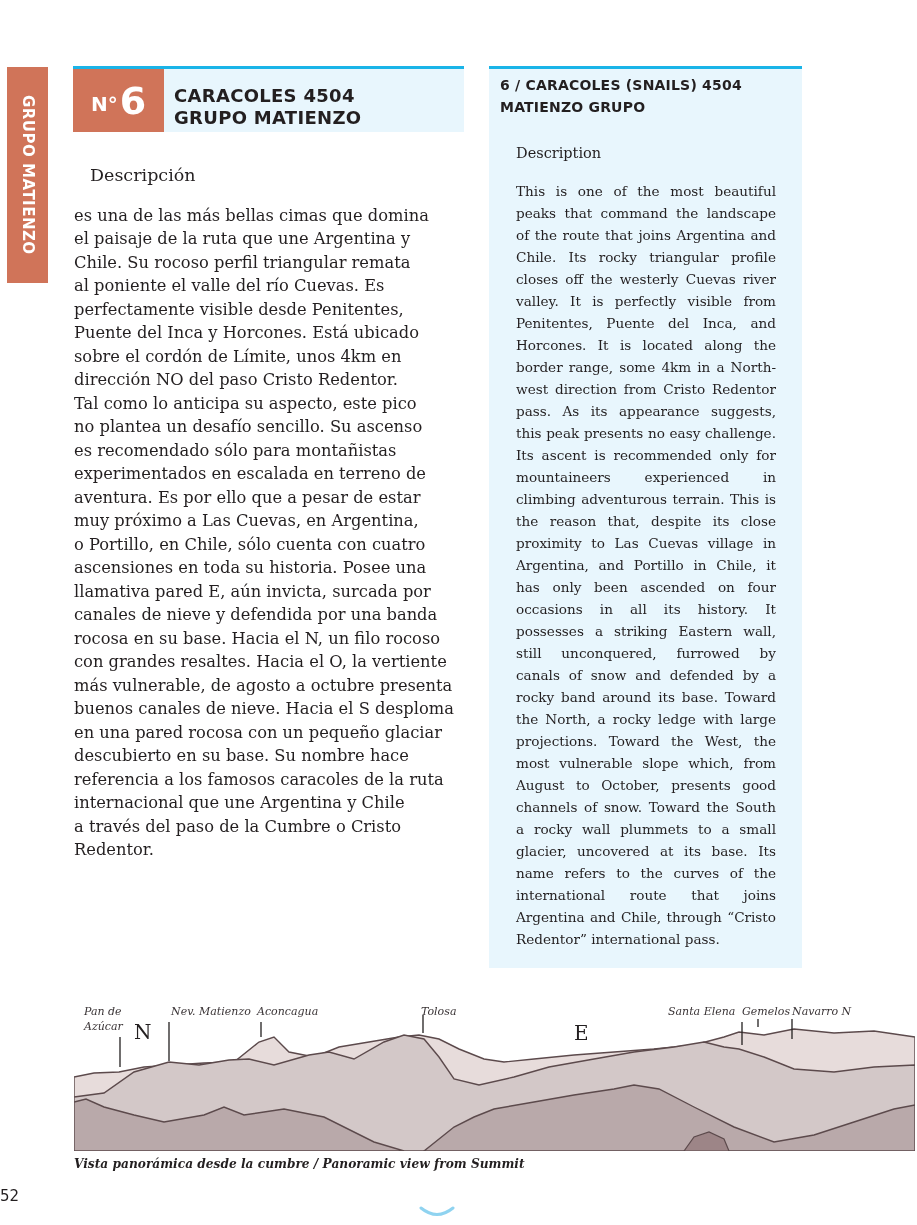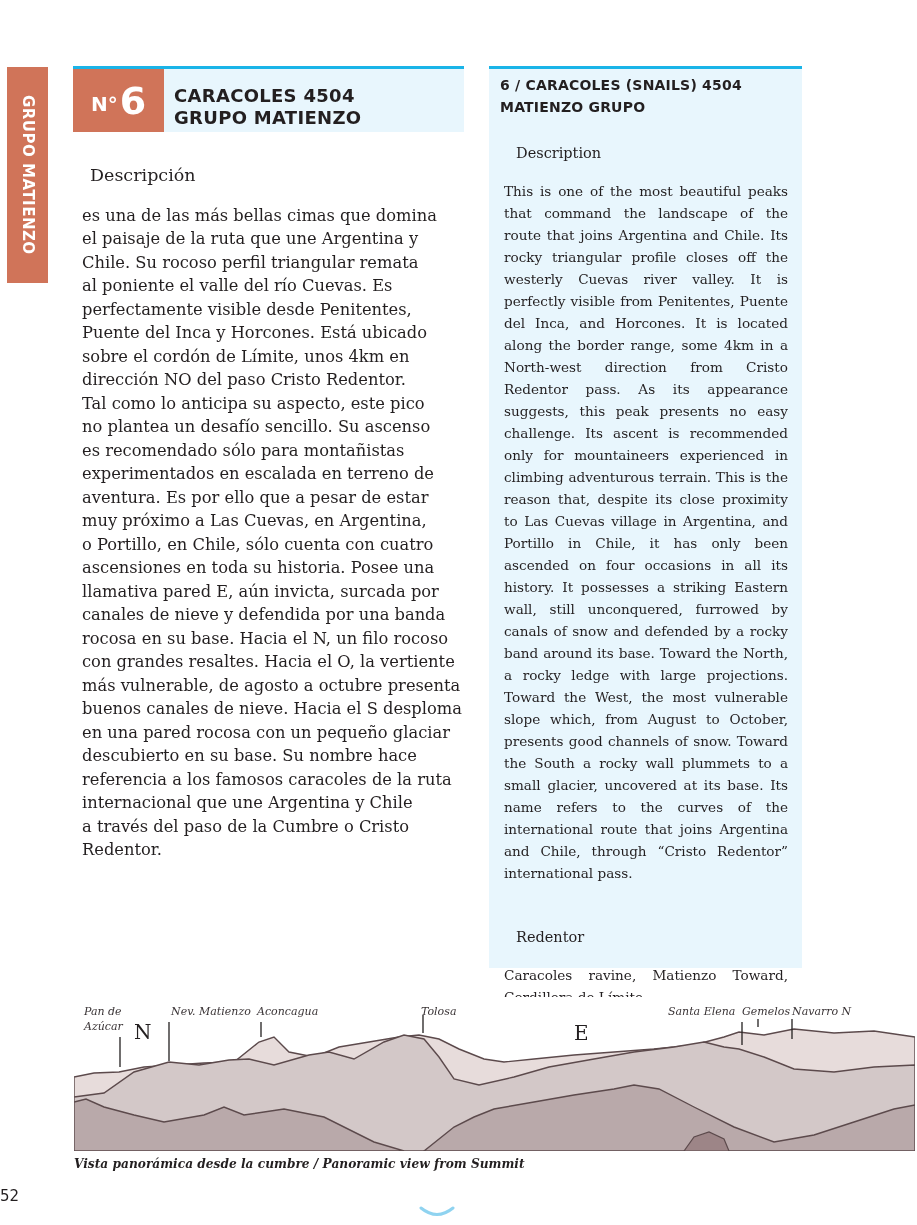--- a/index.html
+++ b/index.html
@@ -34,35 +34,35 @@
       padding: 16px 0 0 10px;
       font-family: "DejaVu Sans", sans-serif; font-weight: bold; font-size: 18px;
       line-height: 22px; letter-spacing: 0.3px; color: #231f20;
     }
     .col-es {
       position: absolute; left: 74px; top: 148px; width: 400px;
       font-size: 16.3px; line-height: 23.5px;
     }
     .col-es h3, .col-en h3 { margin: 16px; font-weight: normal; }
     .col-es h3 { font-size: 17.5px; }
-    .col-es p { margin: 8px; white-space: pre-line; }
+    .col-es p { margin: 0; white-space: pre-line; }
     .col-es .gap { height: 23px; }
     .col-en {
       position: absolute; left: 489px; top: 66px; width: 313px; height: 902px;
       background: #e8f6fd; border-top: 3px solid #1ab4e8; box-sizing: border-box;
       padding: 5px 10px 3px 11px;
     }
     .title-en {
       font-family: "DejaVu Sans", sans-serif; font-weight: bold; font-size: 14px;
       line-height: 22px; color: #231f20; letter-spacing: 0.2px;
     }
     .col-en .desc-block { margin-top: 24px; }
     .col-en h3 { font-size: 14.5px; line-height: 22px; }
     .col-en p {
-      margin: 4px; font-size: 13.6px; line-height: 22px; text-align: justify;
+      margin: 16px; font-size: 13.6px; line-height: 22px; text-align: justify;
     }
     .col-en .gap { height: 22px; }
     .panorama {
       position: absolute; left: 74px; top: 997px; width: 841px; height: 154px;
     }
     .panorama svg { display: block; }
     .caption {
       position: absolute; left: 74px; top: 1157px;
       font-style: italic; font-size: 12.2px; color: #231f20; font-weight: bold;
     }

